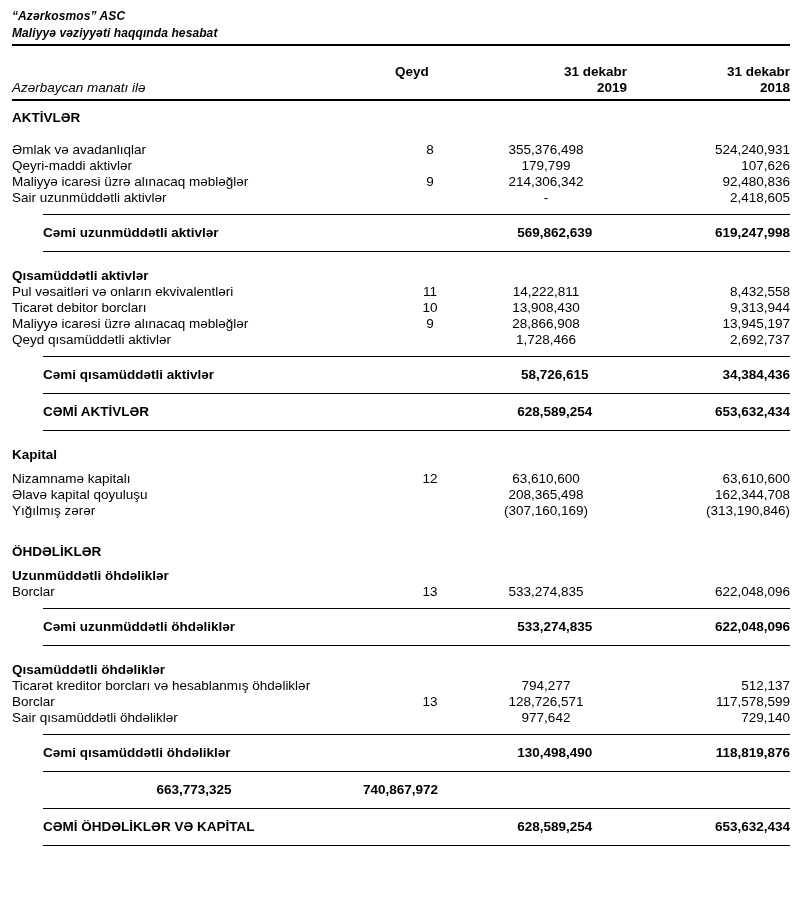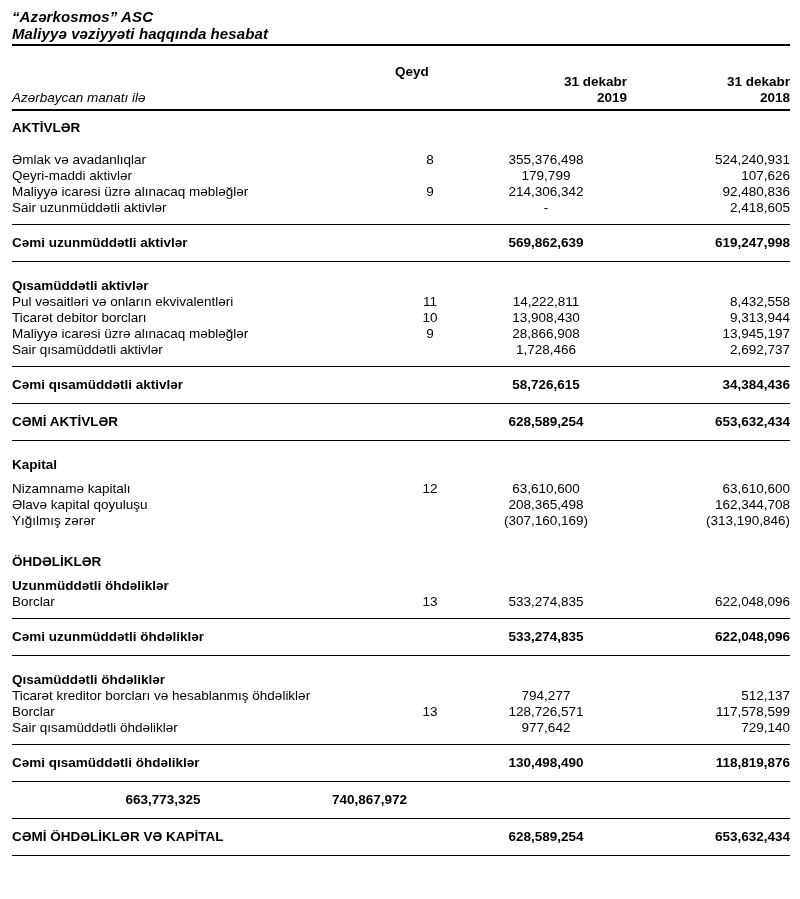--- a/index.html
+++ b/index.html
@@ -8,49 +8,50 @@
     width: 800px; height: 899px;
     color: #000;
     font-family: "Liberation Sans", sans-serif;
     font-size: 13.5px;
     overflow: hidden;
   }
   .page { padding: 8px 10px 0 12px; }
 
   .header-block { border-bottom: 2px solid #000; padding-bottom: 2px; }
   .company, .title {
-    font-size: 15px; font-weight: bold; font-style: italic; line-height: 17px;
+    font-size: 12px; font-weight: bold; font-style: italic; line-height: 17px;
     letter-spacing: 0.1px;
   }
 
   .col-headers {
     display: flex; align-items: flex-end;
     border-bottom: 2px solid #000;
     padding: 18px 0 3px 0;
     font-weight: bold; line-height: 16px;
   }
   .ch-currency { width: 383px; font-weight: normal; font-style: italic; }
   .ch-note { width: 70px; text-align: left; align-self: flex-start; }
-  .ch-year { width: 162px; text-align: right; margin-top: 10px; }
+  .ch-year { width: 162px; text-align: right; }
   .ch-year.y2018 { width: 163px; }
 
   .row { display: flex; line-height: 16px; }
   .c-label { width: 383px; }
   .c-note  { width: 70px; text-align: center; }
   .c-2019  { width: 162px; text-align: center; }
   .c-2018  { width: 163px; text-align: right; padding-left: 32px; }
 
   .row-section   { font-weight: bold; padding-top: 9px; gap: 39px; }
   .row-subheader { font-weight: bold; }
   .row-total {
     font-weight: bold;
     border-top: 1.5px solid #000;
     border-bottom: 1.5px solid #000;
     padding: 10px 0;
     margin-top: 8px;
+    margin-left: 31px;
   }
   .row-total + .row-total { border-top: none; margin-top: 0; }
 
   .spacer-md { height: 16px; }
   .spacer-sm { height: 8px; }
 </style>
 </head>
 <body>
 
 <div class="page">
@@ -130,21 +131,21 @@
         <div class="c-2019">13,908,430</div>
         <div class="c-2018">9,313,944</div>
       </div>
       <div class="row row-data">
         <div class="c-label">Maliyyə icarəsi üzrə alınacaq məbləğlər</div>
         <div class="c-note">9</div>
         <div class="c-2019">28,866,908</div>
         <div class="c-2018">13,945,197</div>
       </div>
       <div class="row row-data">
-        <div class="c-label">Sair qısamüddətli aktivlər</div>
+        <div class="c-label">Qeyd qısamüddətli aktivlər</div>
         <div class="c-note"></div>
         <div class="c-2019">1,728,466</div>
         <div class="c-2018">2,692,737</div>
       </div>
       <div class="row row-total">
         <div class="c-label">Cəmi qısamüddətli aktivlər</div>
         <div class="c-note"></div>
         <div class="c-2019">58,726,615</div>
         <div class="c-2018">34,384,436</div>
       </div>

